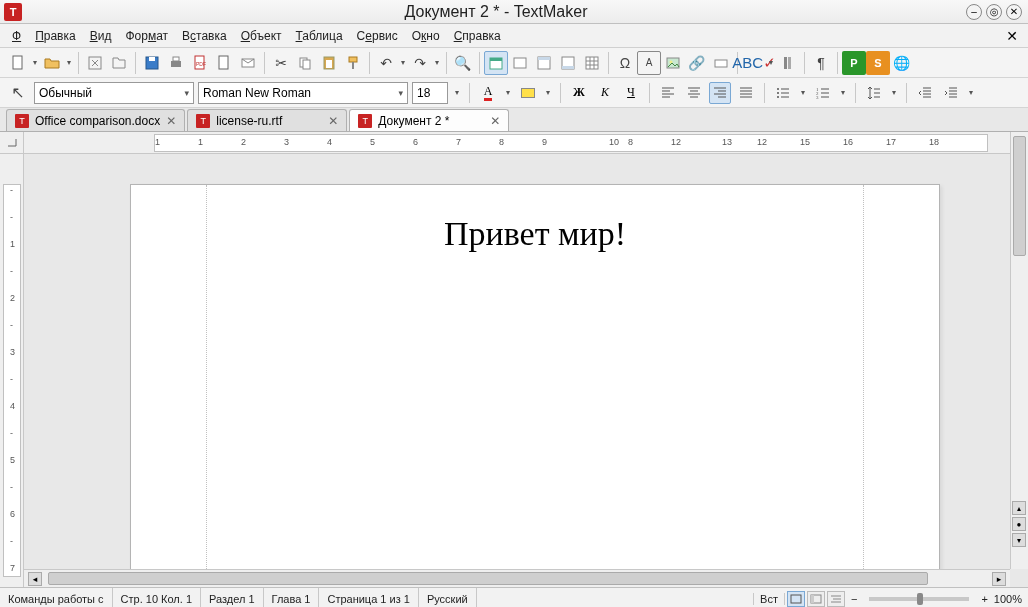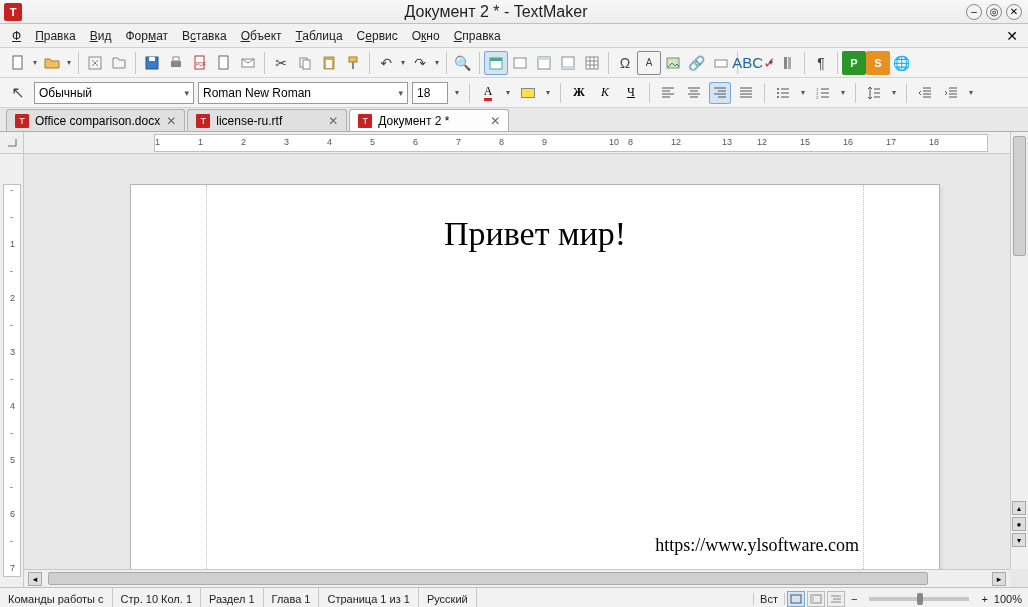--- a/index.html
+++ b/index.html
@@ -389,21 +389,20 @@
             <div class="vmark" style="top: 324px;">6</div>
             <div class="vmark" style="top: 351px;">-</div>
             <div class="vmark" style="top: 378px;">7</div>
           </div>
       </div>
       <div class="doc-area">
         <div class="page">
           <div class="guide-v" style="left:75px"></div>
           <div class="guide-v" style="right:75px"></div>
           <div class="doc-title">Привет мир!</div>
-          <div class="doc-url">https://www.ylsoftware.com</div>
         </div>
         <div class="scroll-h">
           <div class="scroll-h-l">◂</div>
           <div class="scroll-h-thumb"></div>
           <div class="scroll-h-r">▸</div>
         </div>
       </div>
     </div>
   </div>
   <div class="scroll-v">

